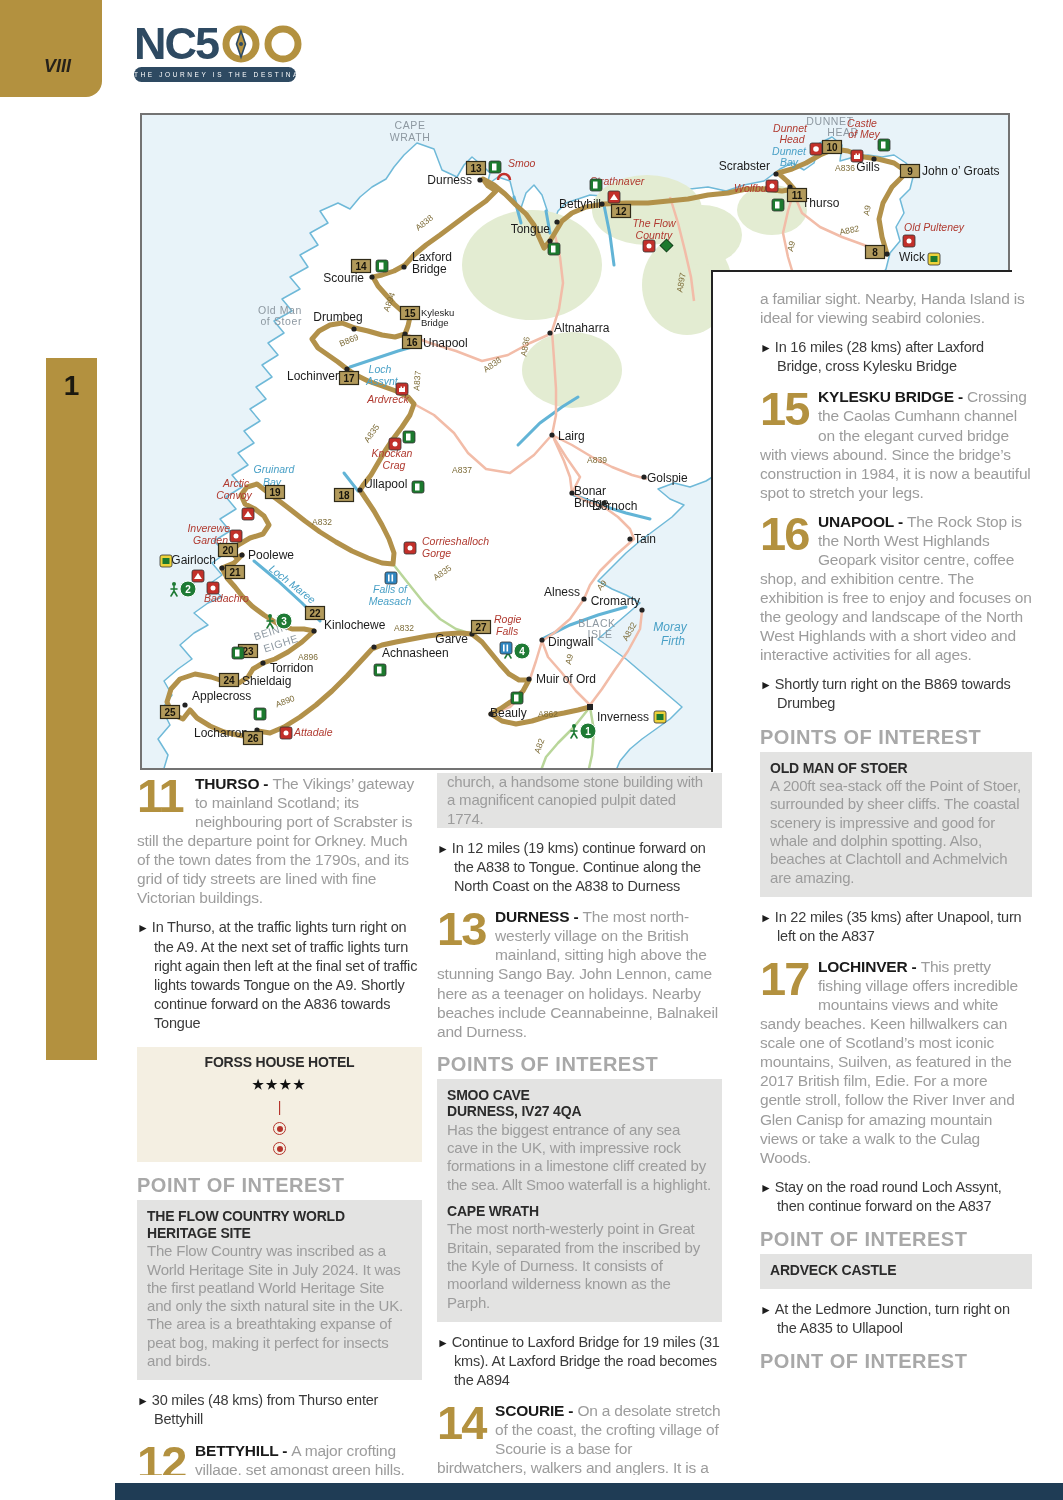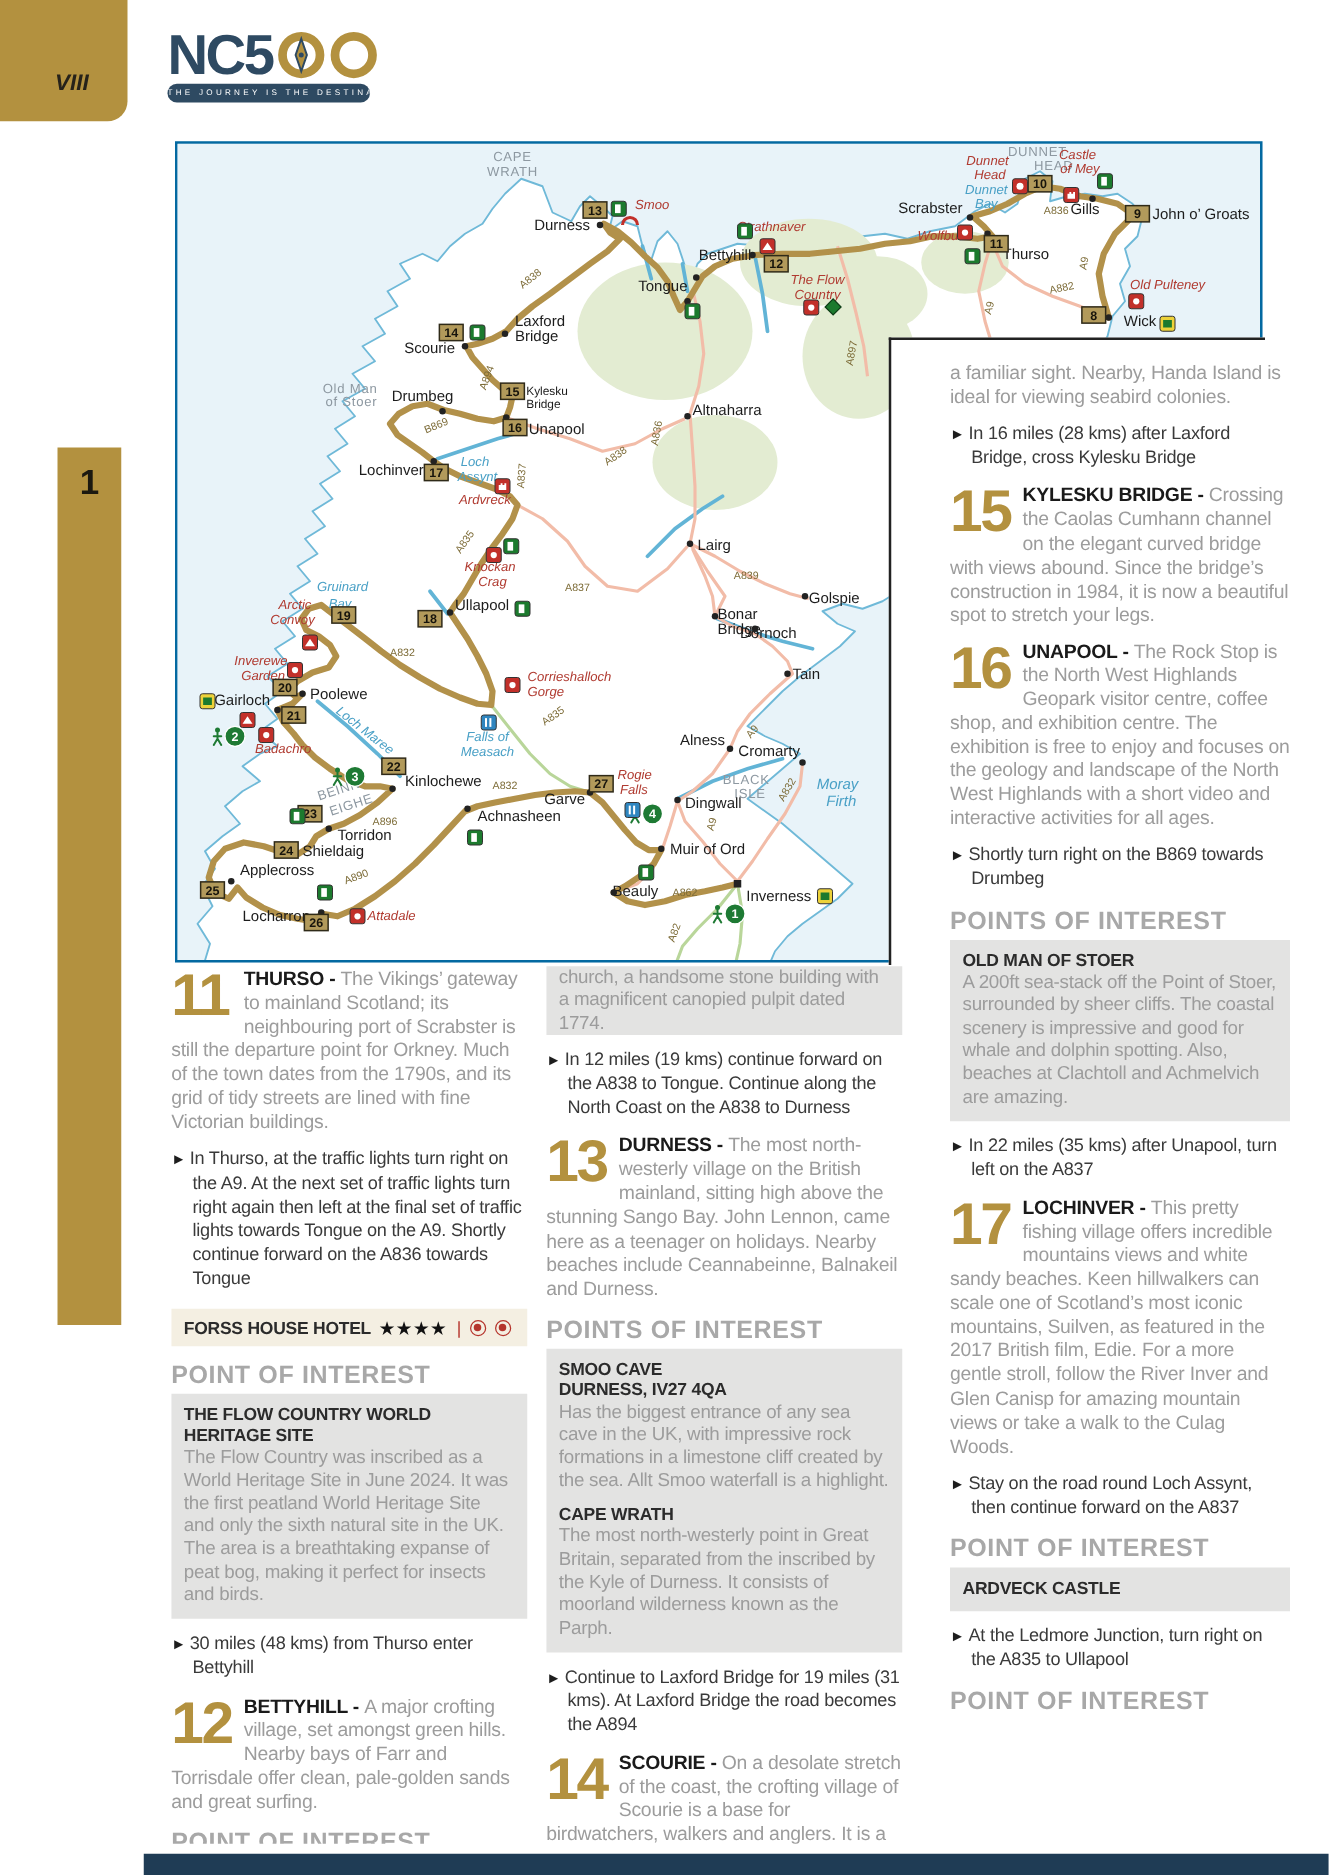--- a/index.html
+++ b/index.html
@@ -20,21 +20,21 @@
   
   #logo{position:absolute;left:120px;top:20px;width:190px;}
   .logo-row{display:flex;align-items:center;padding-left:14px;}
   .logo-nc5{color:#2e4a62;font-weight:bold;font-size:45px;letter-spacing:-2px;line-height:1;}
   .logo-pill{margin-top:1px;margin-left:14px;width:162px;height:15px;background:#2e4a62;
              border-radius:9px;color:#fff;font-size:6.5px;letter-spacing:2.6px;text-align:center;
              line-height:15px;white-space:nowrap;overflow:hidden;}
 
   
   #map-box{position:absolute;left:140px;top:113px;width:870px;height:657px;
-           border:2px solid #0369a1;box-sizing:border-box;background:#e8f3f9;}
+           border:2px solid #737373;box-sizing:border-box;background:#e8f3f9;}
   #map-box svg{display:block;width:100%;height:100%;}
   #map-notch{position:absolute;left:711px;top:270px;width:301px;height:502px;background:#fff;
            border-left:2px solid #222;border-top:2px solid #222;box-sizing:border-box;z-index:2;}
 
   .m-town{font-size:12px;fill:#1c1c1c;}
   .m-town-sm{font-size:9.5px;fill:#1c1c1c;}
   .m-area{font-size:10.5px;fill:#8d98a1;letter-spacing:.6px;}
   .m-water{font-size:10.5px;font-style:italic;fill:#49a0c6;}
   .m-water2{font-size:12px;font-style:italic;fill:#49a0c6;}
   .m-poi{font-size:10.5px;font-style:italic;fill:#b03a30;}
@@ -55,21 +55,21 @@
            margin:11px 0;padding-left:17px;text-indent:-17px;}
   .direction .arr{color:#1d1d1d;font-size:12px;}
   .poi-head{color:#a8a8a8;font-weight:bold;font-size:20px;letter-spacing:.5px;margin:12px 0 3px;}
   .poi-box{background:#e3e3e2;padding:8px 10px 10px;margin:0 0 6px;}
   .poi-title{font-weight:bold;color:#2b2b2b;font-size:14px;line-height:1.18;margin:0;
            letter-spacing:-0.2px;}
   .poi-body{color:#9c9c9c;font-size:15px;line-height:1.22;letter-spacing:-0.2px;margin:1px 0 0;}
   .poi-item + .poi-item{margin-top:9px;}
   .box-cont{background:#e3e3e2;padding:0 10px;margin:0 0 6px;}
   .hotel{background:#f4efe2;padding:7px 10px;margin:14px 0 4px;display:flex;align-items:center;
-           gap:7px;font-weight:bold;font-size:14px;color:#2b2b2b;letter-spacing:-0.2px;}
+           gap:7px;font-weight:bold;font-size:14px;color:#2b2b2b;letter-spacing:-0.2px;flex-direction:column;}
   .hotel .stars{letter-spacing:2px;font-size:13px;color:#111;}
   .hotel .div{color:#b5342c;font-weight:normal;}
   .rosette{width:11px;height:11px;border-radius:50%;border:1.5px solid #b5342c;
            position:relative;display:inline-block;}
   .rosette::after{content:"";position:absolute;inset:2.5px;border-radius:50%;background:#b5342c;}
 
   #bottom-bar{position:absolute;left:115px;top:1483px;width:948px;height:17px;background:#1f3c55;}
 </style>
 </head>
 <body>
@@ -407,21 +407,21 @@
       <span>FORSS HOUSE HOTEL</span>
       <span class="stars">★★★★</span>
       <span class="div">|</span>
       <span class="rosette"></span>
       <span class="rosette"></span>
     </div>
     <h3 class="poi-head">POINT OF INTEREST</h3>
     <div class="poi-box">
       <div class="poi-item">
         <p class="poi-title">THE FLOW COUNTRY WORLD HERITAGE SITE</p>
-        <p class="poi-body">The Flow Country was inscribed as a World Heritage Site in June 2024. It was the first peatland World Heritage Site and only the sixth natural site in the UK. The area is a breathtaking expanse of peat bog, making it perfect for insects and birds.</p>
+        <p class="poi-body">The Flow Country was inscribed as a World Heritage Site in July 2024. It was the first peatland World Heritage Site and only the sixth natural site in the UK. The area is a breathtaking expanse of peat bog, making it perfect for insects and birds.</p>
       </div>
     </div>
     <p class="direction"><span class="arr">► </span>30 miles (48 kms) from Thurso enter Bettyhill</p>
     <div class="section">
       <div class="sec-num">12</div>
       <p class="body-txt"><b class="sec-title">BETTYHILL - </b>A major crofting village, set amongst green hills. Nearby bays of Farr and Torrisdale offer clean, pale-golden sands and great surfing.</p>
     </div>
     <h3 class="poi-head">POINT OF INTEREST</h3>
   </div>
 <div id="col-mid" class="col">

